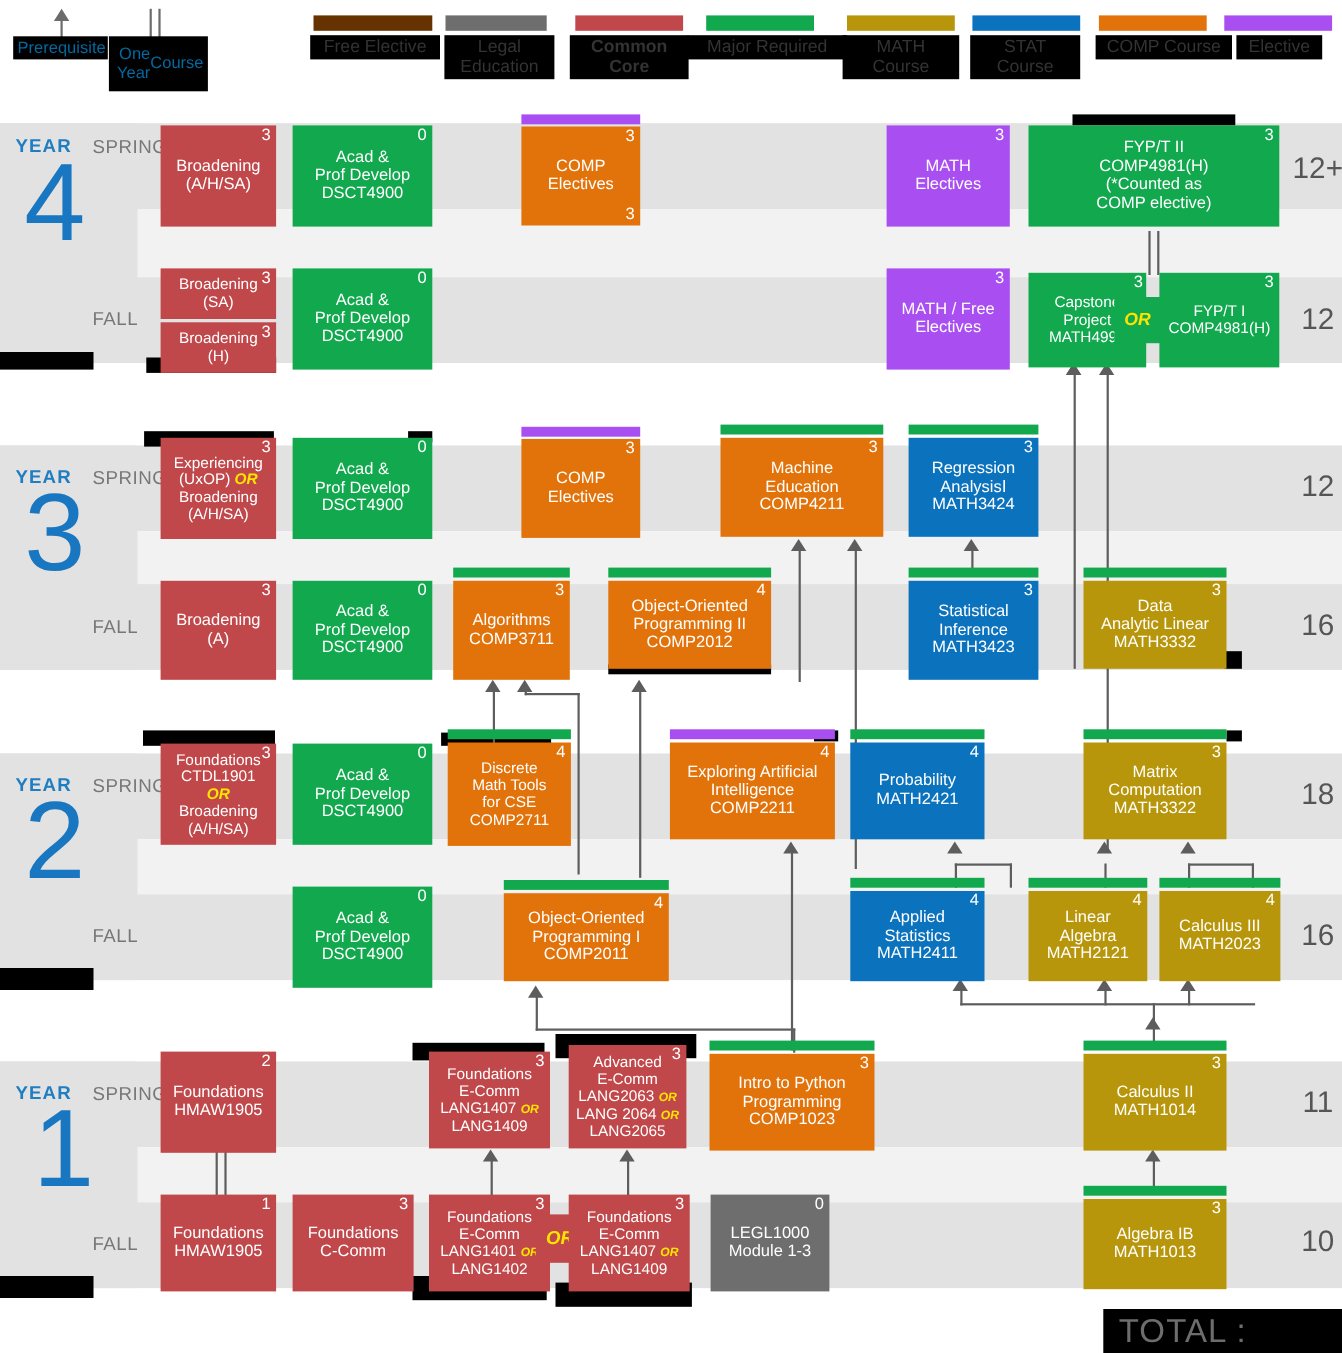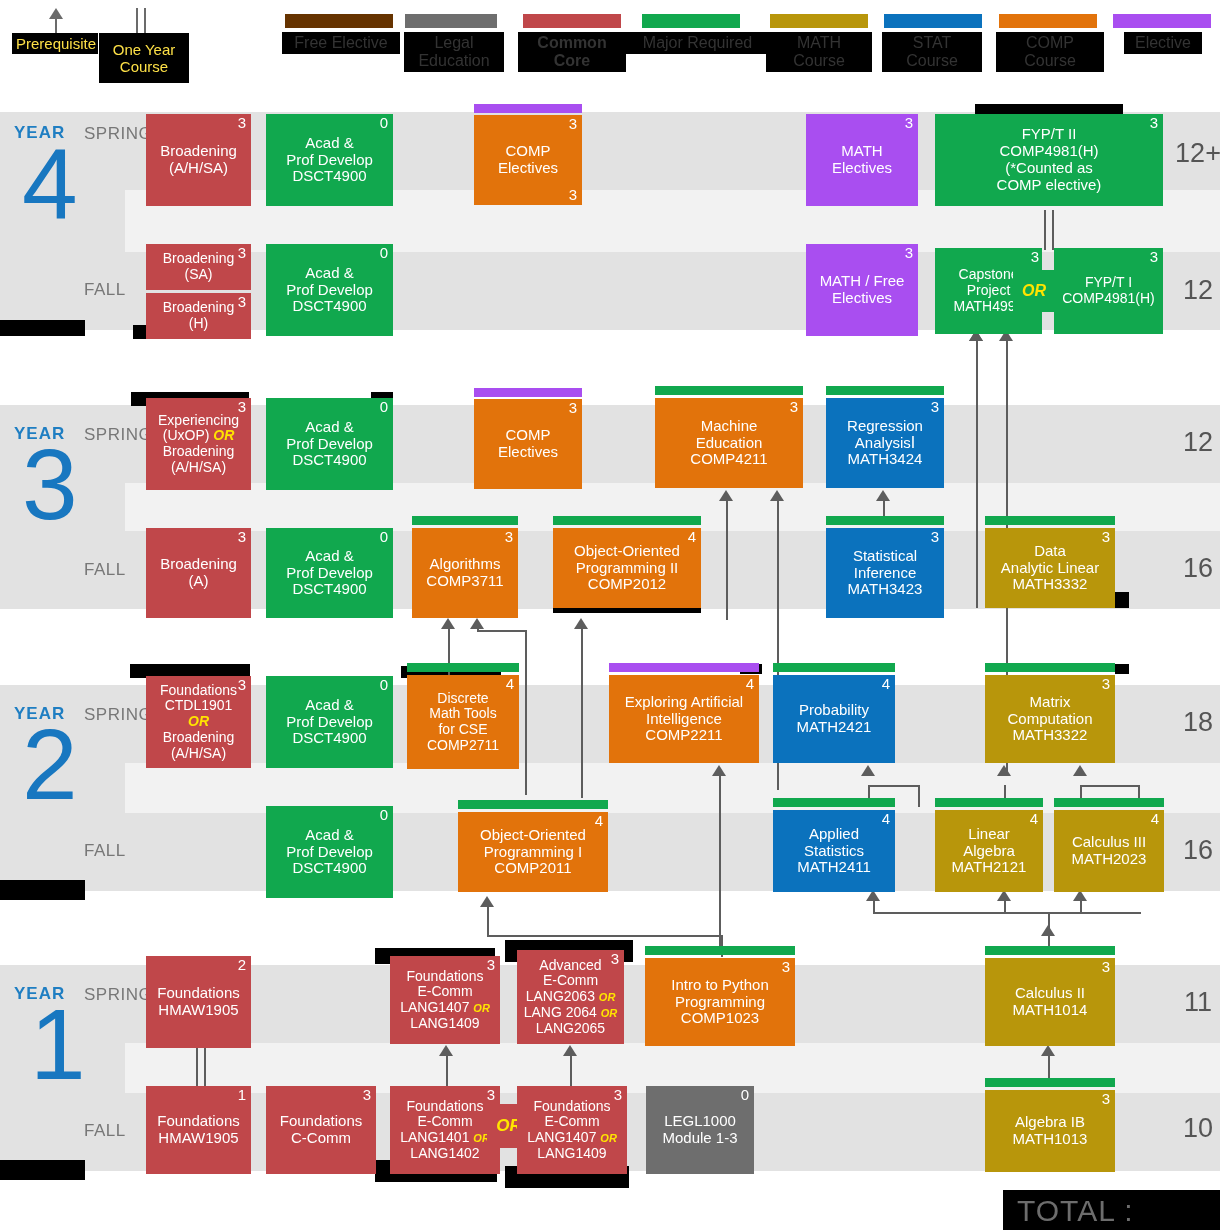--- a/index.html
+++ b/index.html
@@ -46,21 +46,21 @@
 
   
   .shadow{position:absolute;background:#000;}
 
   
   .lg-sw{position:absolute;height:14px;}
   .lg-tx{position:absolute;background:#000;color:#333;font-size:16px;
          text-align:center;line-height:1.12;padding:2px 6px;box-sizing:border-box;}
 
   
-  .keytx{position:absolute;background:#000;color:#fde047;font-size:15px;text-align:right;
+  .keytx{position:absolute;background:#000;color:#0369a1;font-size:15px;text-align:right;
          line-height:1.15;padding:2px 4px;box-sizing:border-box;}
 
   
   .ln{position:absolute;background:#5d5d5d;}
   .lnv{width:2px;}
   .lnh{height:2px;}
   .arw{position:absolute;width:0;height:0;border-left:7px solid transparent;
        border-right:7px solid transparent;border-bottom:11px solid #5d5d5d;}
   .dbl{position:absolute;width:6px;border-left:2px solid #5d5d5d;border-right:2px solid #5d5d5d;}
 
@@ -89,21 +89,21 @@
   <div class="yearblock" style="top:112px;height:218px;"></div>
   <div class="yearblock" style="top:405px;height:204px;"></div>
   <div class="yearblock" style="top:685px;height:206px;"></div>
   <div class="yearblock" style="top:965px;height:206px;"></div>
 
   <div class="abs" style="left:49px;top:8px;width:0;height:0;border-left:7px solid transparent;border-right:7px solid transparent;border-bottom:11px solid #6b6b6b;"></div>
   <div class="abs" style="left:55px;top:18px;width:2px;height:18px;background:#6b6b6b;"></div>
   <div class="keytx" style="left:12px;top:33px;width:86px;">Prerequisite</div>
 
   <div class="abs" style="left:136px;top:8px;width:6px;height:28px;border-left:2px solid #6b6b6b;border-right:2px solid #6b6b6b;"></div>
-  <div class="keytx" style="left:99px;top:33px;width:90px;height:50px;display:flex;flex-direction:column;align-items:center;justify-content:center;">
+  <div class="keytx" style="left:99px;top:33px;width:90px;height:50px;display:flex;flex-direction:row;align-items:center;justify-content:center;">
     <span>One Year</span>
     <span>Course</span>
   </div>
 
   <div class="lg-sw" style="left:285px;top:14px;width:108px;background:#663300;"></div>
   <div class="lg-tx" style="left:282px;top:32px;width:118px;">Free Elective</div>
 
   <div class="lg-sw" style="left:405px;top:14px;width:92px;background:#6e6e6e;"></div>
   <div class="lg-tx" style="left:404px;top:32px;width:100px;">
     <span>Legal</span><br>
@@ -116,21 +116,21 @@
   <div class="lg-sw" style="left:642px;top:14px;width:98px;background:#11a84e;"></div>
   <div class="lg-tx" style="left:625px;top:32px;width:145px;">Major Required</div>
 
   <div class="lg-sw" style="left:770px;top:14px;width:98px;background:#b8960b;"></div>
   <div class="lg-tx" style="left:766px;top:32px;width:106px;">MATH Course</div>
 
   <div class="lg-sw" style="left:884px;top:14px;width:98px;background:#0b72bd;"></div>
   <div class="lg-tx" style="left:882px;top:32px;width:100px;">STAT Course</div>
 
   <div class="lg-sw" style="left:999px;top:14px;width:98px;background:#e2730b;"></div>
-  <div class="lg-tx" style="left:996px;top:32px;width:108px;">COMP Course</div>
+  <div class="lg-tx" style="left:996px;top:32px;width:124px;">COMP Course</div>
 
   <div class="lg-sw" style="left:1113px;top:14px;width:98px;background:#a94ef0;"></div>
   <div class="lg-tx" style="left:1124px;top:32px;width:78px;">Elective</div>
 
   <div class="yrlabel" style="left:14px;top:123px;font-size:17px;">YEAR</div>
   <div class="yrnum" style="left:22px;top:134px;font-size:100px;">4</div>
   <div class="termlabel" style="left:84px;top:124px;">SPRING</div>
   <div class="termlabel" style="left:84px;top:280px;">FALL</div>
   <div class="credit-total" style="left:1163px;top:138px;">12+</div>
   <div class="credit-total" style="left:1163px;top:275px;">12</div>

